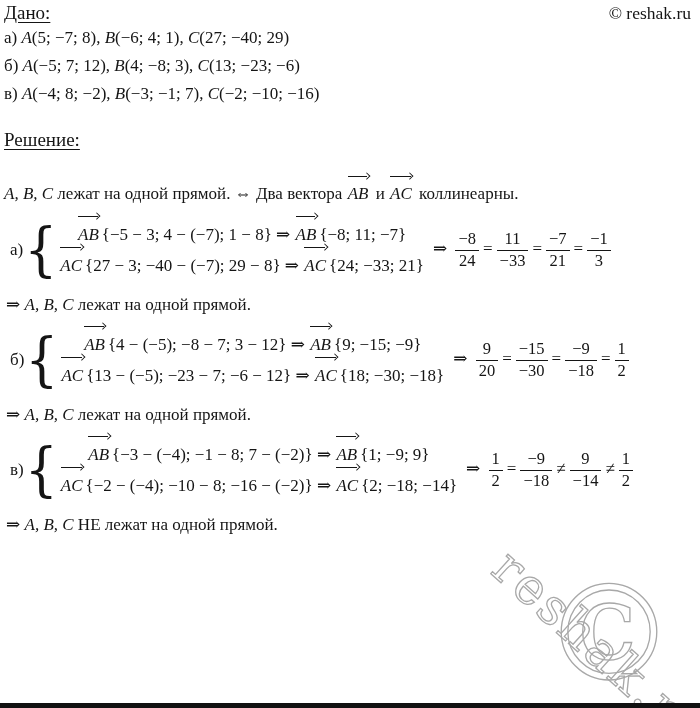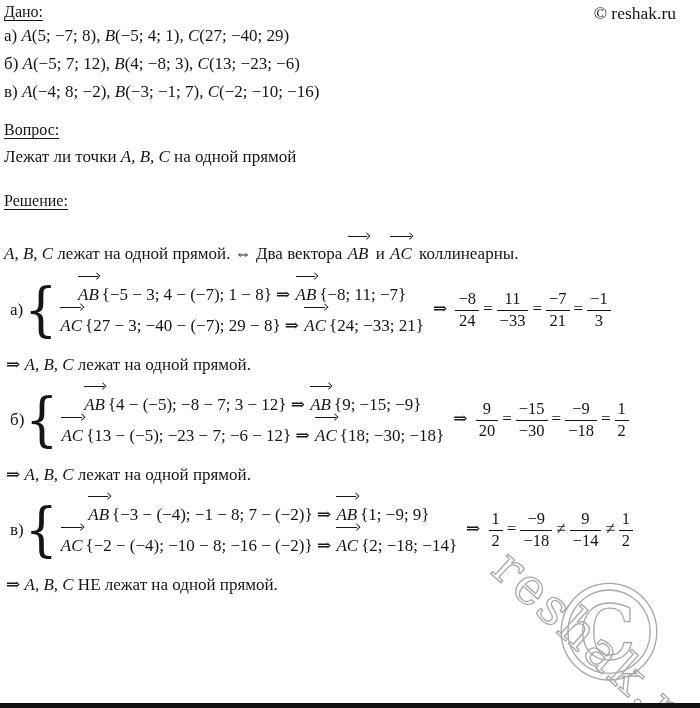--- a/index.html
+++ b/index.html
@@ -10,21 +10,21 @@
     color: #151515;
     font-family: "Liberation Serif", "DejaVu Serif", serif;
     font-size: 17px;
     position: relative;
     overflow: hidden;
   }
   .page { position: relative; z-index: 2; padding: 2px 6px 0 4px; }
 
   .heading {
     display: inline-block;
-    font-size: 16px;
+    font-size: 19px;
     text-decoration: underline;
     text-underline-offset: 3px;
   }
   .mi { font-style: italic; }
   .mt { font-style: normal; }
 
   
   .vec { position: relative; display: inline-block; font-style: italic; margin: 0 3px 0 1px; }
   .vec::before {
     content: ""; position: absolute; top: -3px; left: 0; right: 1px;
@@ -58,21 +58,21 @@
     display: inline-flex; flex-direction: column;
     text-align: center; vertical-align: middle;
     margin: 0 4px; line-height: 1.12; font-size: 16.5px;
   }
   .frac .fnum { border-bottom: 1.4px solid #151515; padding: 0 3px 1px; }
   .frac .fden { padding: 1px 3px 0; }
 
   .concl { margin: 11px 0 0 2px; line-height: 26px; }
 
   .copyright {
-    position: absolute; top: 3px; right: 24px;
+    position: absolute; top: 3px; right: 9px;
     font-size: 17.5px; z-index: 3;
   }
 
   
   .wm { position: absolute; z-index: 1; color: transparent;
         -webkit-text-stroke: 1.3px #a8a8a8; pointer-events: none; }
   .wm-copy { left: 543px; top: 568px; font-size: 132px; line-height: 1;
              font-family: "DejaVu Serif", serif; }
   .wm-site { left: 520px; top: 538px; font-size: 50px; letter-spacing: 3px;
              transform: rotate(42deg); transform-origin: 0 0;
@@ -90,36 +90,32 @@
 
 <span class="wm wm-site">reshak.ru</span>
 <span class="wm wm-copy">©</span>
 
 <div class="page">
 
   <div>
     <span class="heading">Дано:</span>
     <div class="given-line">
       <span>а)</span>
-      <span><span class="mi">A</span><span class="mt">(5; −7; 8), </span><span class="mi">B</span><span class="mt">(−5; 4; 1), </span><span class="mi">C</span><span class="mt">(27; −40; 29)</span></span>
+      <span><span class="mi">A</span><span class="mt">(5; −7; 8), </span><span class="mi">B</span><span class="mt">(−6; 4; 1), </span><span class="mi">C</span><span class="mt">(27; −40; 29)</span></span>
     </div>
     <div class="given-line">
       <span>б)</span>
       <span><span class="mi">A</span><span class="mt">(−5; 7; 12), </span><span class="mi">B</span><span class="mt">(4; −8; 3), </span><span class="mi">C</span><span class="mt">(13; −23; −6)</span></span>
     </div>
     <div class="given-line">
       <span>в)</span>
       <span><span class="mi">A</span><span class="mt">(−4; 8; −2), </span><span class="mi">B</span><span class="mt">(−3; −1; 7), </span><span class="mi">C</span><span class="mt">(−2; −10; −16)</span></span>
     </div>
   </div>
 
-  <div style="margin-top:14px">
-    <span class="heading">Вопрос:</span>
-    <div class="q-text"><span class="mt">Лежат ли точки </span><span class="mi">A, B, C</span><span class="mt"> на одной прямой</span></div>
-  </div>
 
   <div style="margin-top:21px">
     <span class="heading">Решение:</span>
 
     <div style="margin-top:28px">
       <div class="intro-line"><span class="mi">A, B, C</span><span class="mt"> лежат на одной прямой. ⇔ Два вектора </span><span class="vec">AB</span><span class="mt"> и </span><span class="vec">AC</span><span class="mt"> коллинеарны.</span></div>
     </div>
 
 
     

